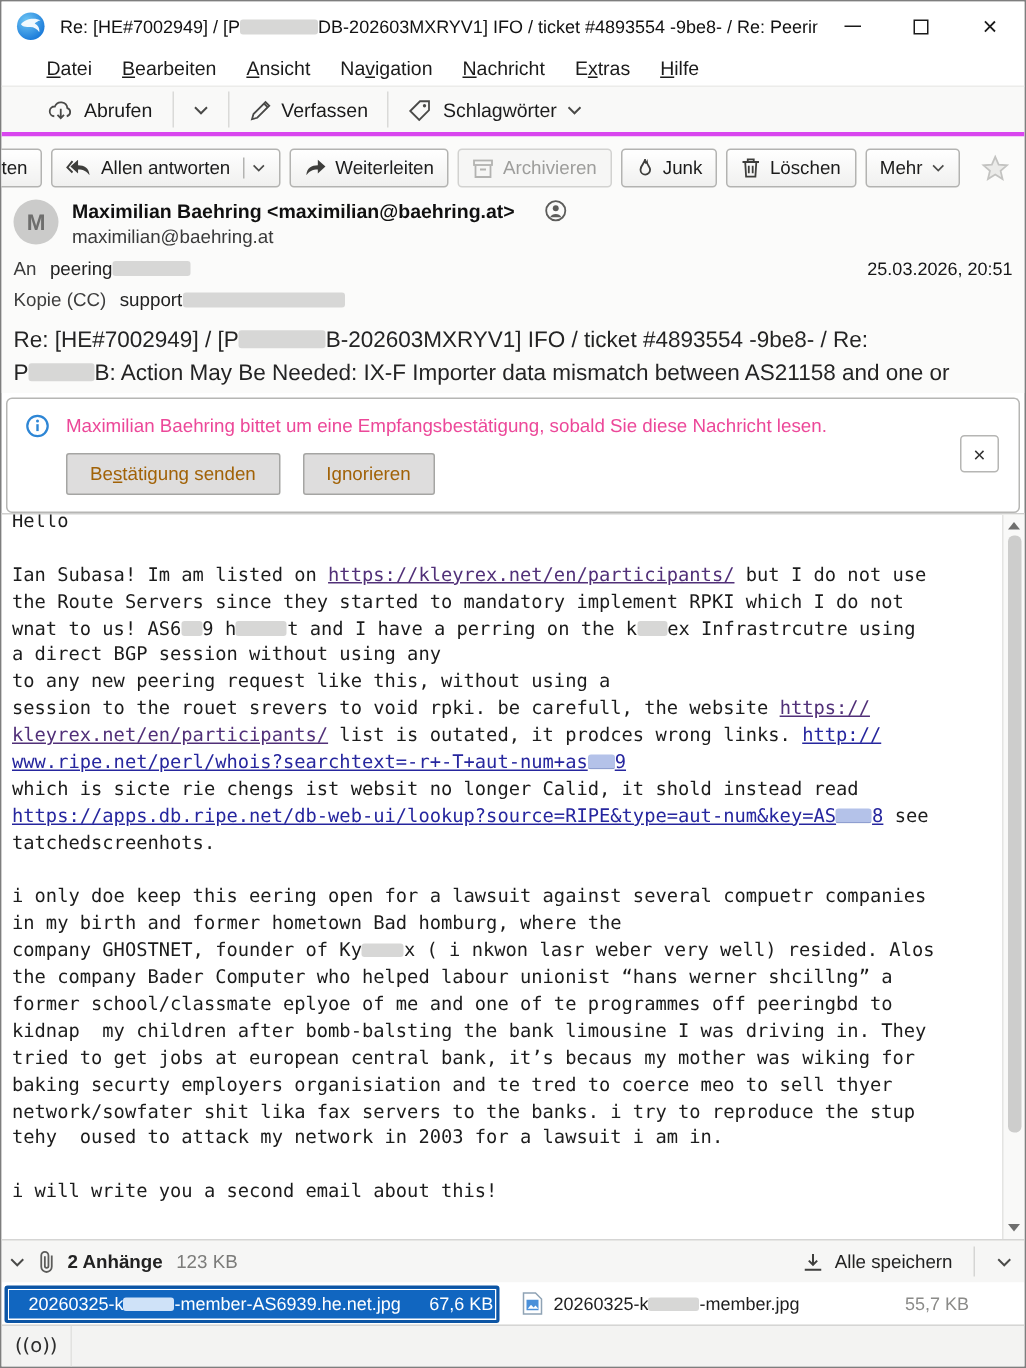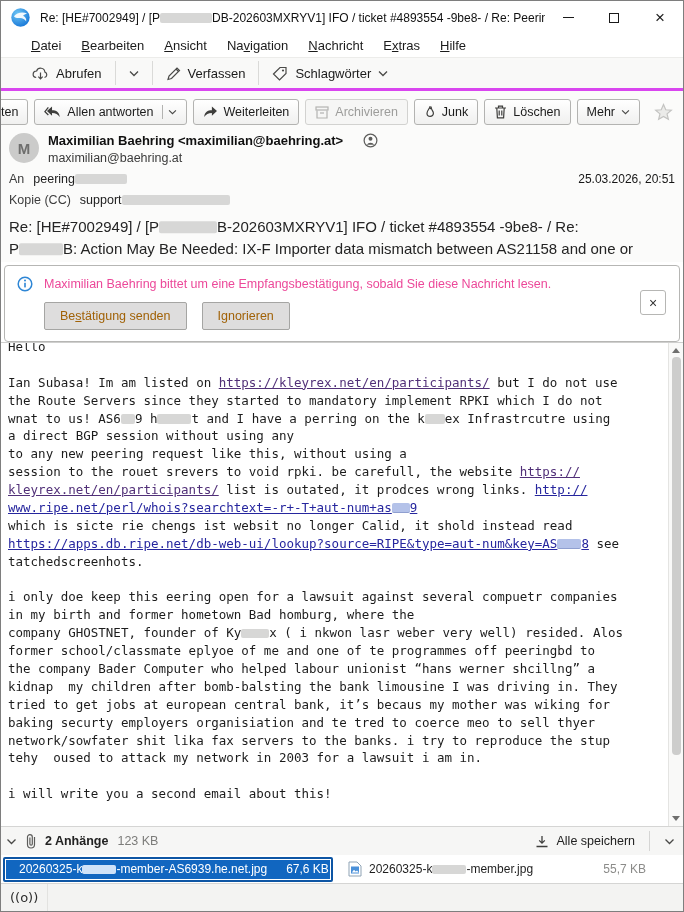--- a/index.html
+++ b/index.html
@@ -289,22 +289,22 @@
         <div class="bodyline"><span>session to the rouet srevers to void rpki. be carefull, the website </span><span class="vlink">https://</span></div>
         <div class="bodyline"><span class="vlink">kleyrex.net/en/participants/</span><span> list is outated, it prodces wrong links. </span><span class="link">http://</span></div>
         <div class="bodyline"><span class="link">www.ripe.net/perl/whois?searchtext=-r+-T+aut-num+as</span><span class="redact redact-blue" style="width: 18px;"></span><span class="link">9</span></div>
         <div class="bodyline"><span>which is sicte rie chengs ist websit no longer Calid, it shold instead read</span></div>
         <div class="bodyline"><span class="link">https://apps.db.ripe.net/db-web-ui/lookup?source=RIPE&amp;type=aut-num&amp;key=AS</span><span class="redact redact-blue" style="width: 24px;"></span><span class="link">8</span><span> see</span></div>
         <div class="bodyline"><span>tatchedscreenhots.</span></div>
         <div class="bodyline">&nbsp;</div>
         <div class="bodyline"><span>i only doe keep this eering open for a lawsuit against several compuetr companies</span></div>
         <div class="bodyline"><span>in my birth and former hometown Bad homburg, where the</span></div>
         <div class="bodyline"><span>company GHOSTNET, founder of Ky</span><span class="redact " style="width: 28px;"></span><span>x ( i nkwon lasr weber very well) resided. Alos</span></div>
+        <div class="bodyline"><span>the company Bader Computer who helped labour unionist “hans werner shcillng” a</span></div>
         <div class="bodyline"><span>former school/classmate eplyoe of me and one of te programmes off peeringbd to</span></div>
-        <div class="bodyline"><span>the company Bader Computer who helped labour unionist “hans werner shcillng” a</span></div>
         <div class="bodyline"><span>kidnap  my children after bomb-balsting the bank limousine I was driving in. They</span></div>
         <div class="bodyline"><span>tried to get jobs at european central bank, it’s becaus my mother was wiking for</span></div>
         <div class="bodyline"><span>baking securty employers organisiation and te tred to coerce meo to sell thyer</span></div>
         <div class="bodyline"><span>network/sowfater shit lika fax servers to the banks. i try to reproduce the stup</span></div>
         <div class="bodyline"><span>tehy  oused to attack my network in 2003 for a lawsuit i am in.</span></div>
         <div class="bodyline">&nbsp;</div>
         <div class="bodyline"><span>i will write you a second email about this!</span></div>
       </div>
     <div class="scrollbar">
       <div class="sb-up"></div>

